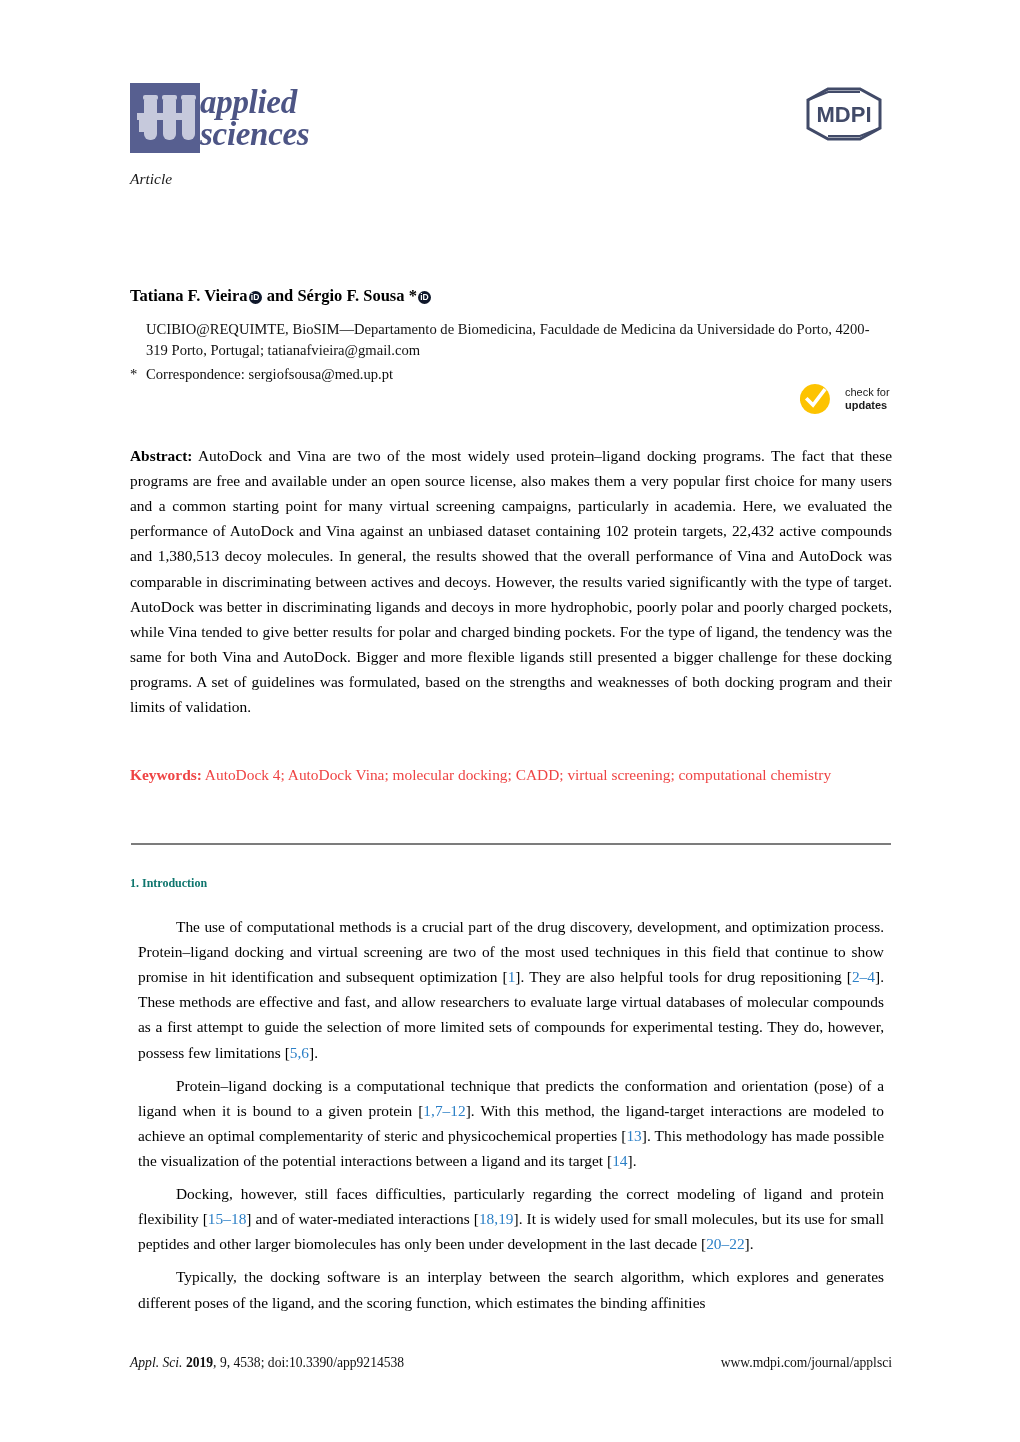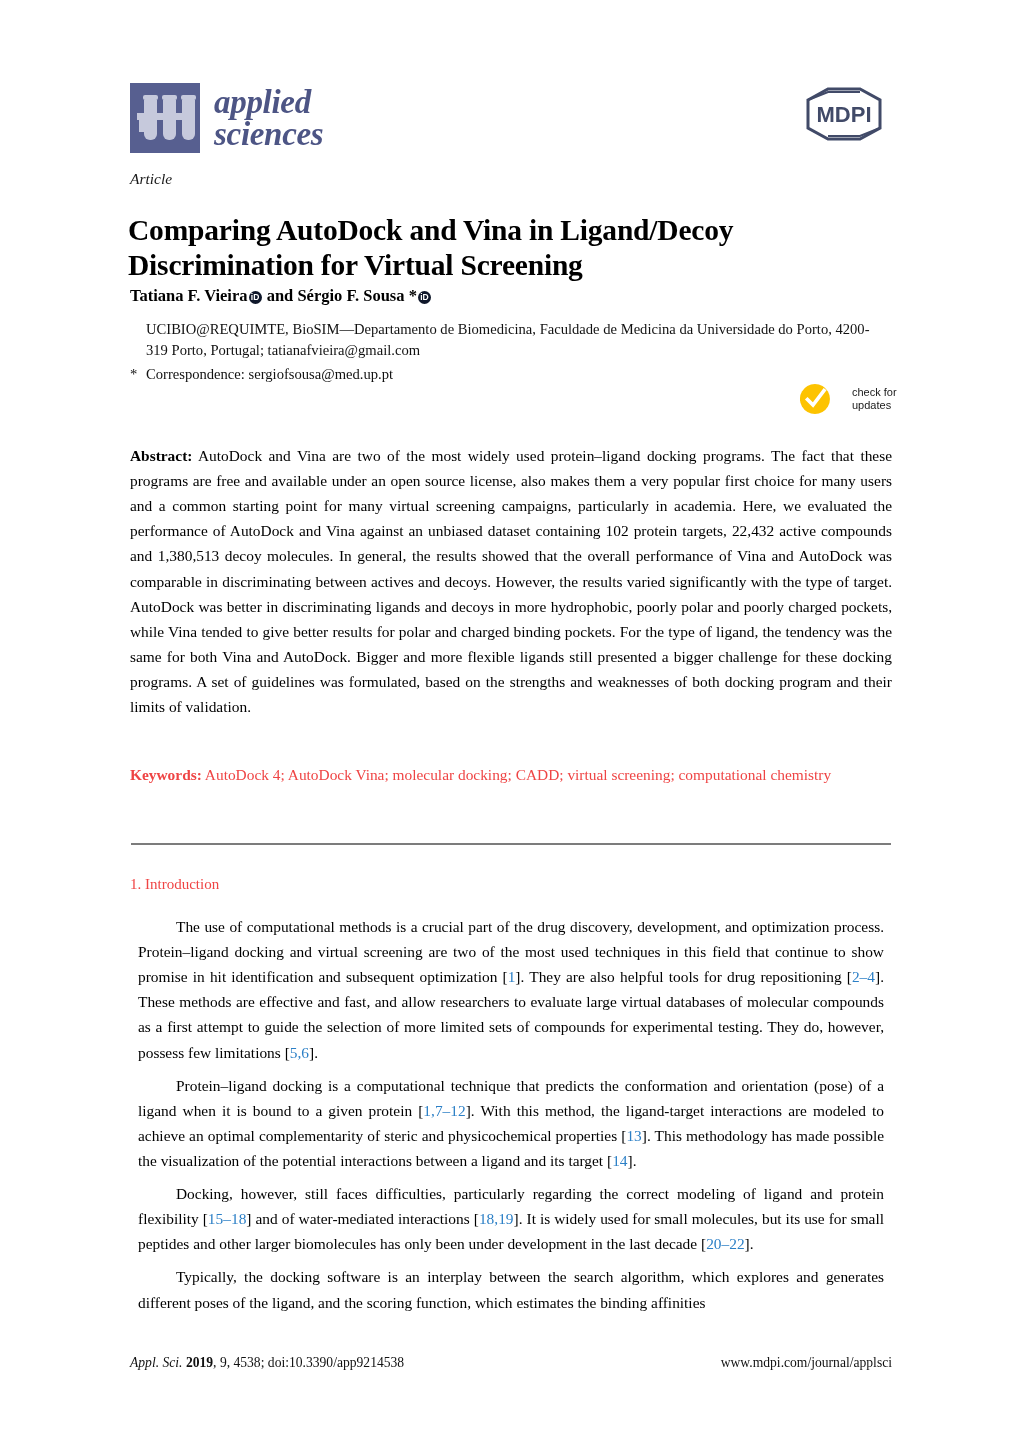--- a/index.html
+++ b/index.html
@@ -29,21 +29,20 @@
     left: 130px;
     top: 78px;
     width: 760px;
     height: 80px;
   }
   .journal-logo {
     position: absolute;
     left: 0; top: 5px;
     display: flex;
     align-items: center;
-    gap: 14px;
   }
   .logo-mark {
     width: 70px;
     height: 70px;
     background: #575f90;
     position: relative;
     flex: none;
   }
   .tube {
     position: absolute;
@@ -167,29 +166,29 @@
     color: #111;
   }
 
   
   .cfu {
     position: absolute;
     left: 800px;
     top: 384px;
     display: flex;
     align-items: center;
-    gap: 22px;
+    gap: 15px;
   }
   .cfu-text {
     font-family: "Liberation Sans", sans-serif;
     font-size: 11px;
     line-height: 1.18;
     color: #1a1a1a;
   }
-  .cfu-text .b { font-weight: normal; }
+  .cfu-text .b { font-weight: bold; }
 
   
   .abstract {
     position: absolute;
     left: 130px;
     top: 443px;
     width: 762px;
     font-size: 15.4px;
     line-height: 1.63;
     text-align: justify;
@@ -215,23 +214,23 @@
     width: 760px;
     height: 1.6px;
     background: #7c7c7c;
   }
 
   
   .section-heading {
     position: absolute;
     left: 130px;
     top: 876px;
-    font-size: 15px;
-    font-weight: normal;
-    color: #ef4444;
+    font-size: 12px;
+    font-weight: bold;
+    color: #0f766e;
   }
   .body-text {
     position: absolute;
     left: 130px;
     top: 906px;
     width: 762px;
     font-size: 15.4px;
     line-height: 1.63;
     text-align: justify;
     color: #000;
@@ -286,21 +285,20 @@
       <svg width="92" height="56" viewBox="0 0 92 56" aria-hidden="true">
         <path d="M10 14 L30 3 L62 3 L82 14 L82 42 L62 53 L30 53 L10 42 Z" fill="none" stroke="#414a68" stroke-width="3"></path>
         <path d="M10 14 L30 6 L62 6" fill="none" stroke="#414a68" stroke-width="2.2"></path>
         <path d="M82 42 L62 50 L30 50" fill="none" stroke="#414a68" stroke-width="2.2"></path>
         <text x="46" y="36" text-anchor="middle" font-family="Liberation Sans, sans-serif" font-size="22" font-weight="bold" fill="#414a68">MDPI</text>
       </svg>
     </div>
   </div>
 
   <div class="article-type">Article</div>
-  <h1 class="paper-title">Comparing AutoDock and Vina in Ligand/Decoy Discrimination for Virtual Screening</h1>
 
   <div class="authors">
     <span>Tatiana F. Vieira</span><span class="orcid">iD</span><span> and </span><span>Sérgio F. Sousa </span><span>*</span><span class="orcid">iD</span>
   </div>
 
   <div class="affiliation">UCIBIO@REQUIMTE, BioSIM—Departamento de Biomedicina, Faculdade de Medicina da Universidade do Porto, 4200-319 Porto, Portugal; tatianafvieira@gmail.com</div>
   <div class="correspondence"><span class="star">*</span><span>Correspondence: sergiofsousa@med.up.pt</span></div>
 
 
   <div class="cfu">

